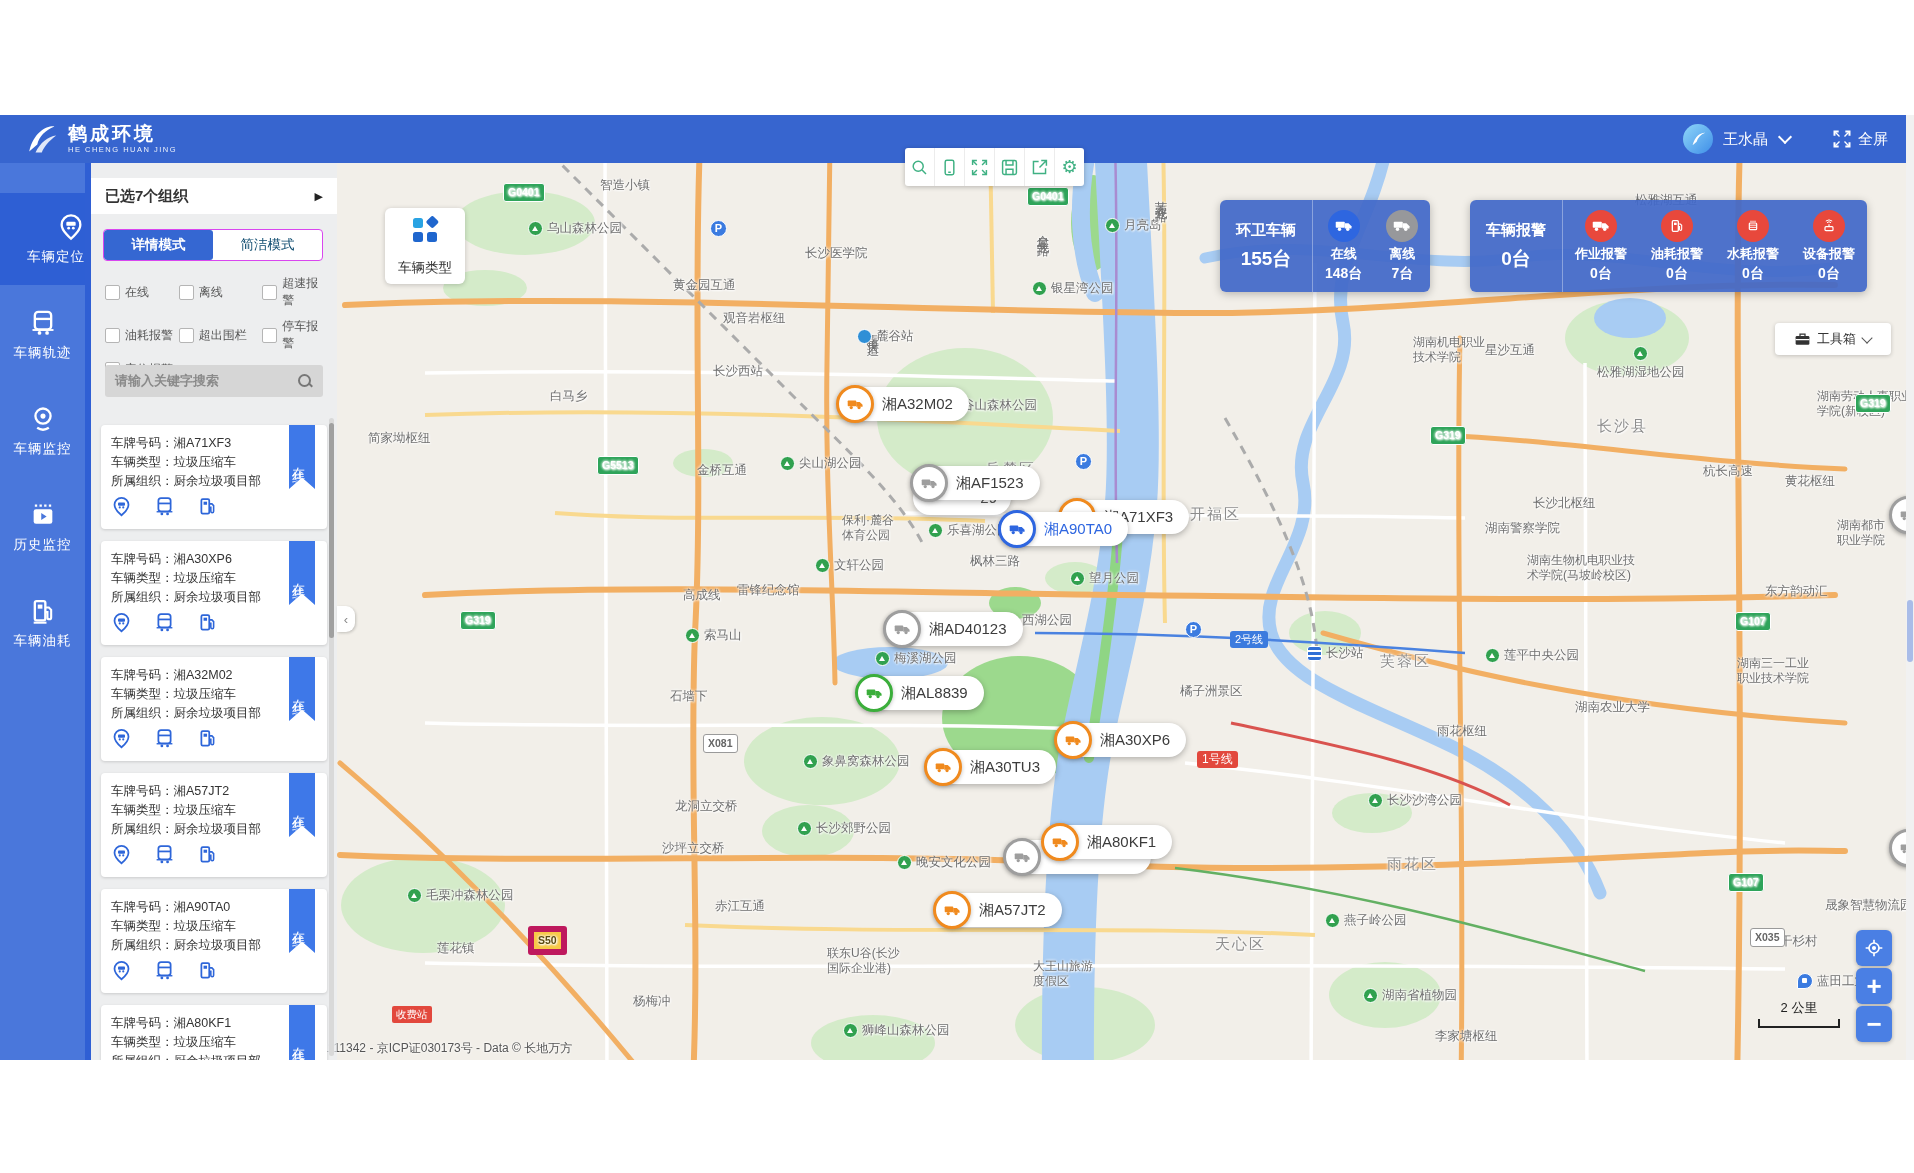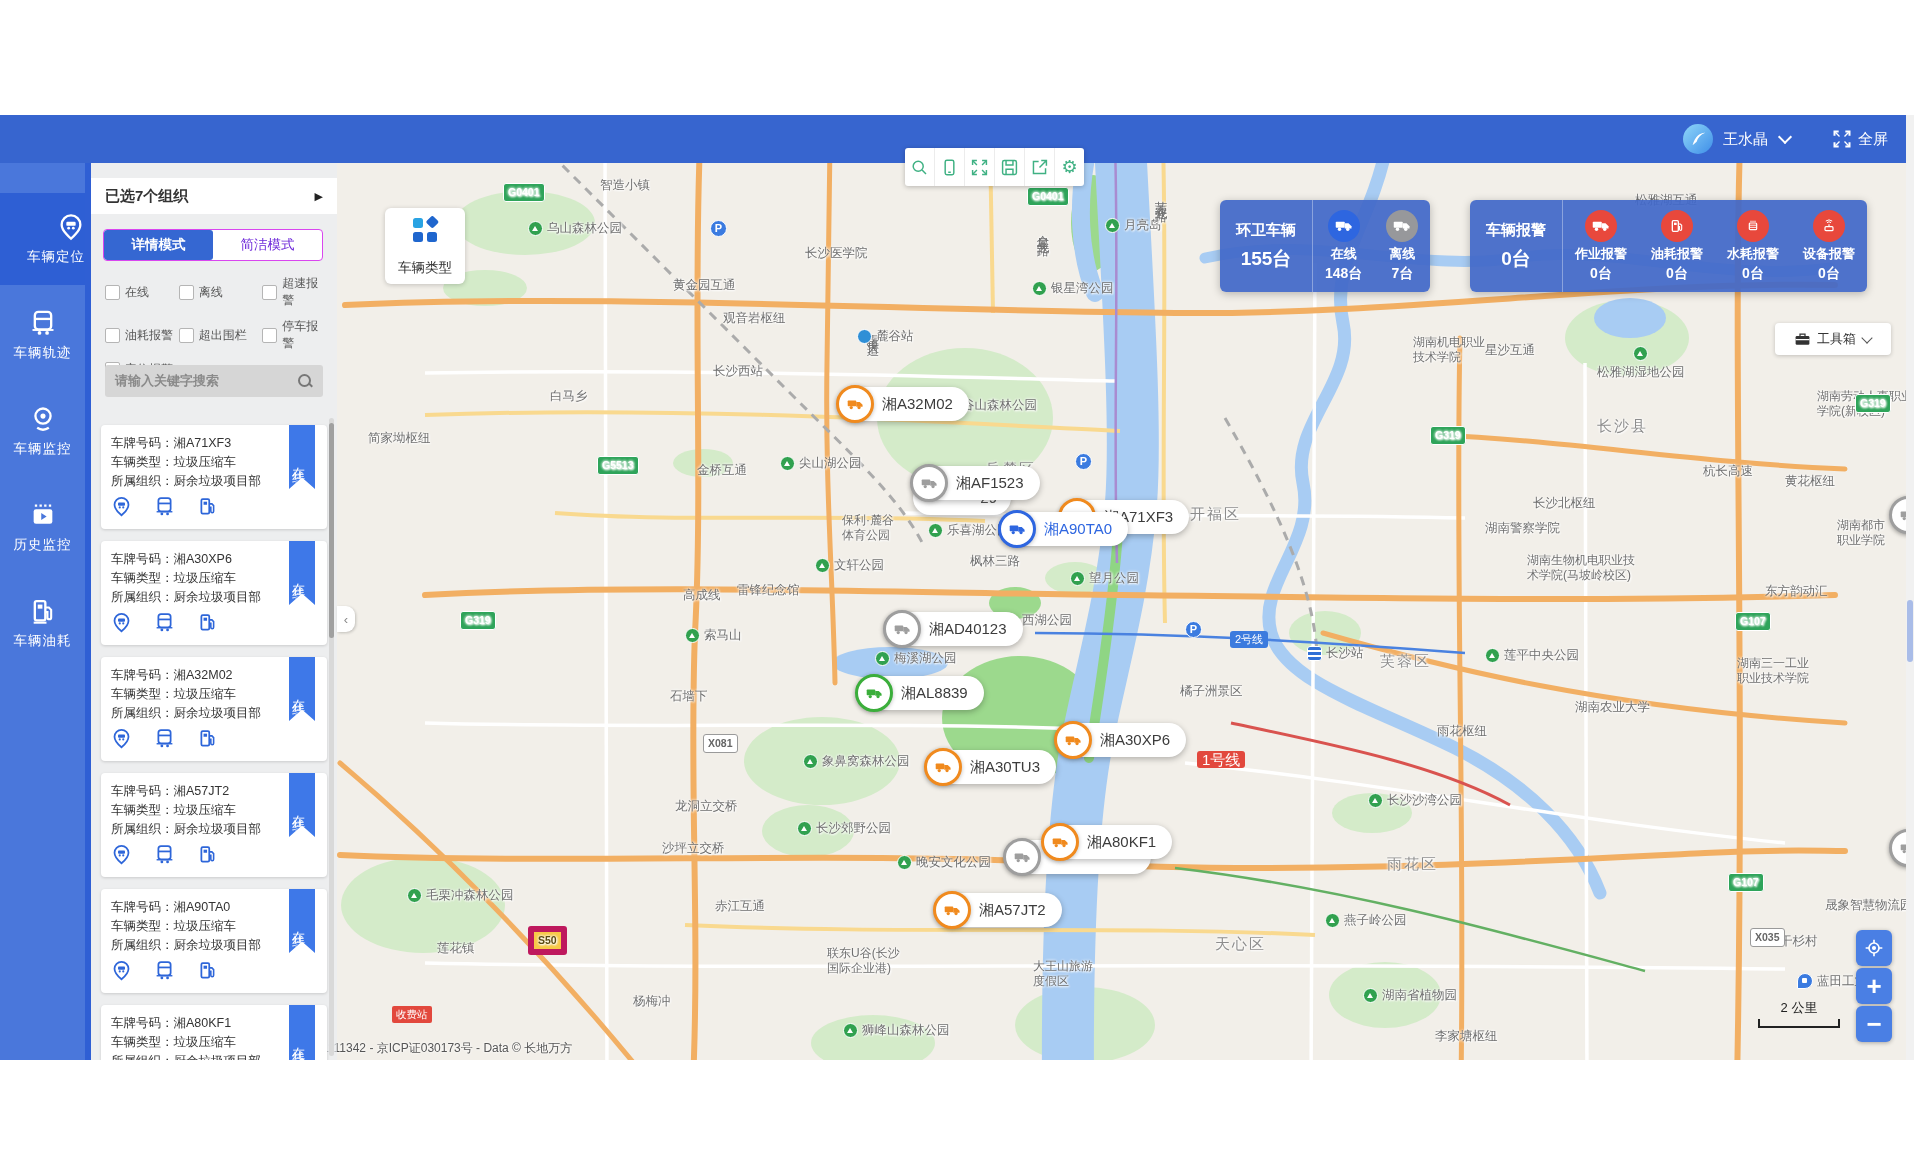--- a/index.html
+++ b/index.html
@@ -33,21 +33,21 @@
   .sb-item{position:absolute;left:0;width:85px;height:92px;display:flex;flex-direction:column;align-items:center;justify-content:center;gap:7px;color:#fff;cursor:pointer;}
   .sb-item.active{background:#2e5fd4;}
   .sb-label{font-size:13.5px;letter-spacing:1px;}
 
   
   #panel{position:absolute;left:85px;top:163px;width:252px;height:897px;z-index:6;background:rgba(233,237,242,.66);border-left:6px solid #2f5fd4;box-sizing:border-box;overflow:hidden;}
   .org-hdr{position:absolute;left:0;top:15px;width:246px;height:36px;background:#fff;display:flex;align-items:center;justify-content:space-between;padding:0 14px;box-sizing:border-box;}
   .org-title{font-size:15px;font-weight:bold;color:#333;}
   .org-arrow{font-size:11px;color:#222;}
   .tabs{position:absolute;left:12px;top:66px;width:218px;height:30px;background:#fff;border:1px solid #d946ef;border-radius:4px;display:flex;overflow:hidden;}
-  .tab{flex:1;display:flex;align-items:center;justify-content:center;font-size:13.5px;color:#6d28d9;cursor:pointer;}
+  .tab{flex:1;display:flex;align-items:center;justify-content:center;font-size:13.5px;color:#0c4a6e;cursor:pointer;}
   .tab.active{background:#3567d2;color:#fff;font-weight:bold;border-radius:3px;}
   .filters{position:absolute;left:14px;top:112px;width:225px;display:flex;flex-direction:column;gap:9px;}
   .frow{display:flex;}
   .fitem{display:flex;align-items:center;gap:5px;font-size:12px;color:#555;cursor:pointer;}
   .fitem.w1{width:74px;}.fitem.w2{width:84px;}
   .cb{width:13px;height:13px;background:#fff;border:1px solid #b5b5b5;border-radius:2px;flex:none;}
   .search{position:absolute;left:14px;top:202px;width:218px;height:32px;background:#d6d6d6;border-radius:3px;display:flex;align-items:center;}
   .search-ph{flex:1;font-size:13px;font-weight:bold;color:#8a8a8a;padding-left:10px;}
   .mag{width:16px;height:16px;margin-right:10px;position:relative;}
   .mag::before{content:"";position:absolute;left:1px;top:1px;width:9px;height:9px;border:2px solid #777;border-radius:50%;}
@@ -69,21 +69,21 @@
   .k-place2{font-size:12px;}
   .k-park{display:flex;align-items:center;gap:4px;}
   .park-ico{width:15px;height:15px;border-radius:50%;background:#31a14f;position:relative;flex:none;border:1.5px solid #fff;box-sizing:border-box;}
   .park-ico::after{content:"";position:absolute;left:3px;top:4px;border-left:3.5px solid transparent;border-right:3.5px solid transparent;border-bottom:5px solid #fff;}
   .k-vertical{writing-mode:vertical-lr;letter-spacing:3px;}
   .k-shield_green,.k-shield_white,.k-shield_yellow{font-size:10.5px;font-weight:bold;border-radius:3px;padding:1px 4px;}
   .k-shield_green{background:#2fa45a;color:#fff;border:1px solid #fff;}
   .k-shield_white{background:#fff;color:#666;border:1px solid #9a9a9a;}
   .k-shield_yellow{background:#f7c948;color:#5b4a12;border:6px solid #be185d;}
   .k-badge_blue{background:#3c7bde;color:#fff;border-radius:3px;padding:1px 5px;font-size:11px;text-shadow:none;}
-  .k-badge_red{background:#e2483d;color:#fff;border-radius:3px;padding:1px 5px;font-size:15px;text-shadow:none;}
+  .k-badge_red{background:#e2483d;color:#fff;border-radius:3px;padding:1px 5px;font-size:12px;text-shadow:none;}
   .k-toll{background:#e2483d;color:#fff;border-radius:2px;padding:1px 4px;font-size:10.5px;text-shadow:none;}
   .k-parking{width:17px;height:17px;border-radius:50%;background:#3b7be0;color:#fff;font-size:11px;font-weight:bold;display:flex;align-items:center;justify-content:center;text-shadow:none;border:1.5px solid #fff;box-sizing:border-box;}
   .k-rail,.k-metro,.k-poi_blue{display:flex;align-items:center;gap:4px;}
   .st-ico{width:15px;height:15px;flex:none;border:1.5px solid #fff;box-sizing:border-box;background:#2f6fd6;}
   .st-ico.rail{border-radius:3px;background:#2f6fd6 repeating-linear-gradient(0deg,#2f6fd6 0 3px,#fff 3px 5px);}
   .st-ico.metro{border-radius:50%;background:#2f8fd6;}
   .poi-ico{width:16px;height:16px;border-radius:50% 50% 50% 0;background:#3b7be0;flex:none;border:1.5px solid #fff;box-sizing:border-box;position:relative;}
   .poi-ico::after{content:"";position:absolute;left:4px;top:4px;width:5px;height:5px;background:#fff;border-radius:1px;}
 
   .vmarker{position:absolute;z-index:2;height:34px;}
@@ -568,20 +568,30 @@
 
     <div id="scalebar">
       <div>2 公里</div>
       <div class="scale-line"></div>
     </div>
 
     <div id="copyright">1111342 - 京ICP证030173号 - Data © 长地万方</div>
   </div>
 
   <div id="header">
+    <div class="logo">
+      <svg width="36" height="36" viewBox="0 0 40 40">
+        <path d="M8 34 C13 12 28 5 36 6 C26 10 19 17 17 26 Z" fill="#fff"></path>
+        <path d="M15 35 C20 24 29 17 38 16 C30 22 24 29 22 35 Z" fill="#fff" opacity=".85"></path>
+      </svg>
+      <div class="logo-txt">
+        <div class="logo-title">鹤成环境</div>
+        <div class="logo-sub">HE CHENG HUAN JING</div>
+      </div>
+    </div>
     <div class="hdr-right">
       <span class="avatar">
         <svg width="18" height="18" viewBox="0 0 40 40">
             <path d="M8 34 C13 12 28 5 36 6 C26 10 19 17 17 26 Z" fill="#fff"></path>
           </svg>
       </span>
       <span class="uname">王水晶</span>
       <span class="chev"></span>
       <span class="fs-wrap">
         <svg width="20" height="20" viewBox="0 0 24 24" stroke="#fff" stroke-width="2.4" fill="none">

